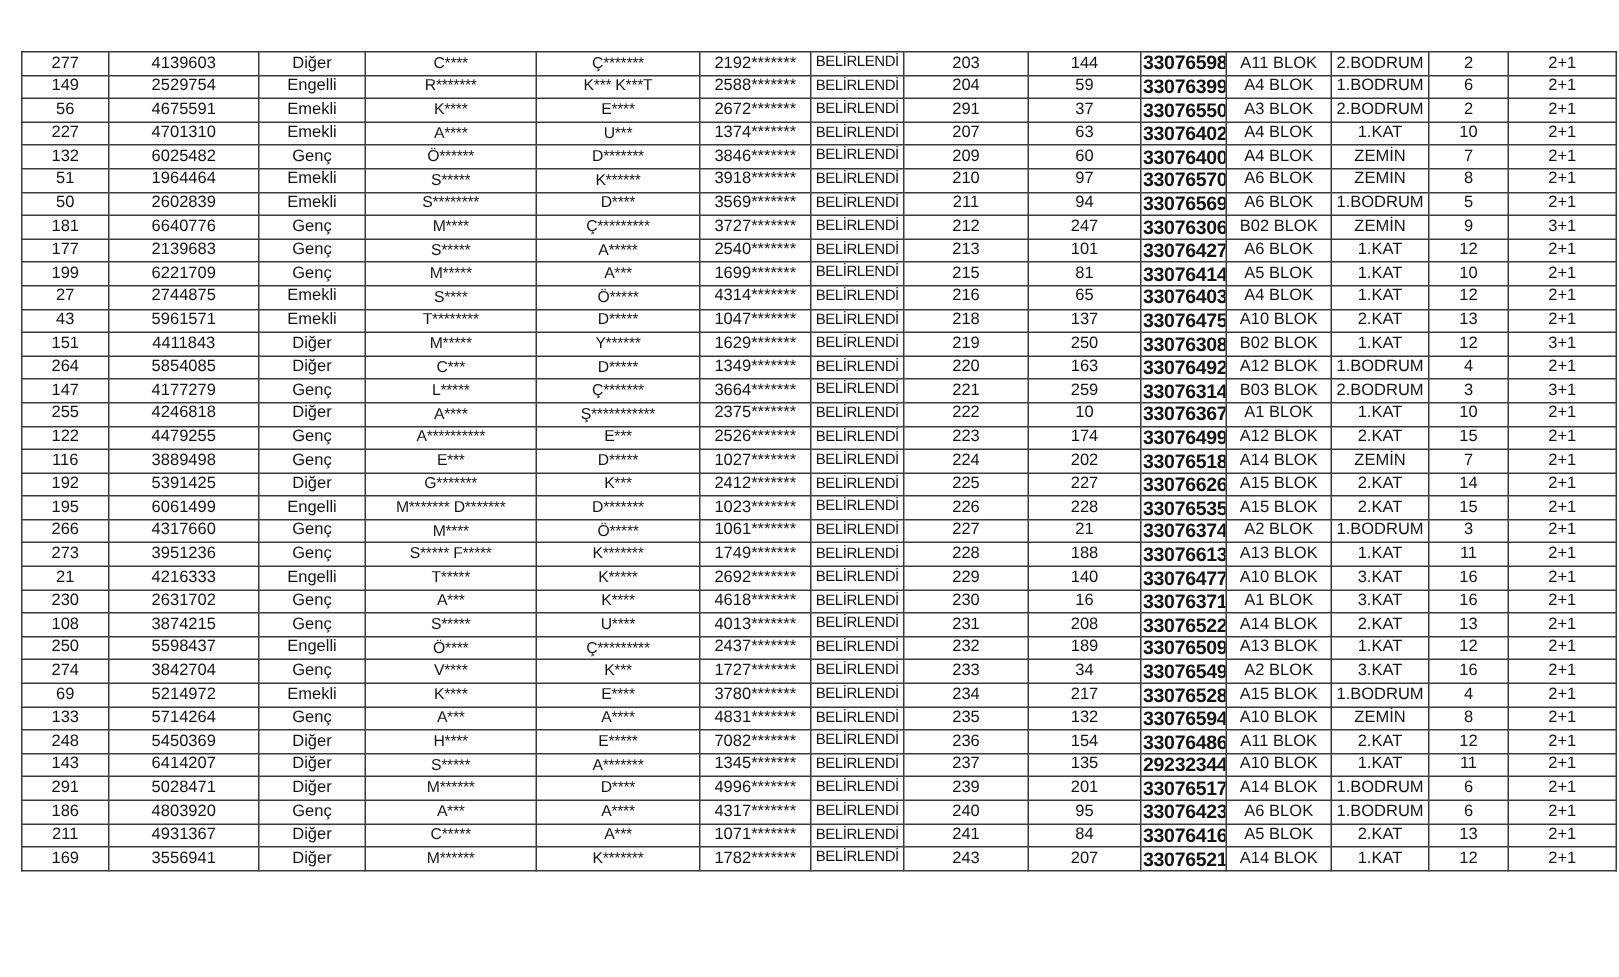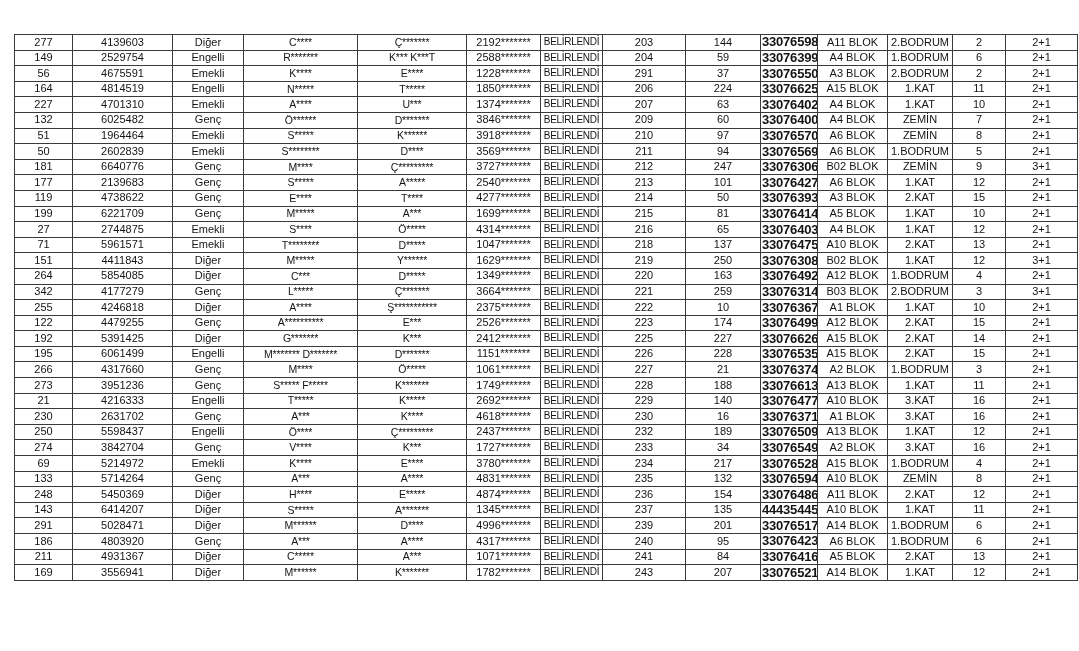--- a/index.html
+++ b/index.html
@@ -109,44 +109,28 @@
           <td>1.BODRUM</td>
           <td>6</td>
           <td>2+1</td>
         </tr>
         <tr>
           <td>56</td>
           <td>4675591</td>
           <td>Emekli</td>
           <td>K****</td>
           <td>E****</td>
-          <td>1228*******</td>
+          <td>2672*******</td>
           <td>BELİRLENDİ</td>
           <td>291</td>
           <td>37</td>
           <td>33076550</td>
           <td>A3 BLOK</td>
           <td>2.BODRUM</td>
           <td>2</td>
-          <td>2+1</td>
-        </tr>
-        <tr>
-          <td>164</td>
-          <td>4814519</td>
-          <td>Engelli</td>
-          <td>N*****</td>
-          <td>T*****</td>
-          <td>1850*******</td>
-          <td>BELİRLENDİ</td>
-          <td>206</td>
-          <td>224</td>
-          <td>33076625</td>
-          <td>A15 BLOK</td>
-          <td>1.KAT</td>
-          <td>11</td>
           <td>2+1</td>
         </tr>
         <tr>
           <td>227</td>
           <td>4701310</td>
           <td>Emekli</td>
           <td>A****</td>
           <td>U***</td>
           <td>1374*******</td>
           <td>BELİRLENDİ</td>
@@ -232,36 +216,20 @@
           <td>BELİRLENDİ</td>
           <td>213</td>
           <td>101</td>
           <td>33076427</td>
           <td>A6 BLOK</td>
           <td>1.KAT</td>
           <td>12</td>
           <td>2+1</td>
         </tr>
         <tr>
-          <td>119</td>
-          <td>4738622</td>
-          <td>Genç</td>
-          <td>E****</td>
-          <td>T****</td>
-          <td>4277*******</td>
-          <td>BELİRLENDİ</td>
-          <td>214</td>
-          <td>50</td>
-          <td>33076393</td>
-          <td>A3 BLOK</td>
-          <td>2.KAT</td>
-          <td>15</td>
-          <td>2+1</td>
-        </tr>
-        <tr>
           <td>199</td>
           <td>6221709</td>
           <td>Genç</td>
           <td>M*****</td>
           <td>A***</td>
           <td>1699*******</td>
           <td>BELİRLENDİ</td>
           <td>215</td>
           <td>81</td>
           <td>33076414</td>
@@ -280,21 +248,21 @@
           <td>BELİRLENDİ</td>
           <td>216</td>
           <td>65</td>
           <td>33076403</td>
           <td>A4 BLOK</td>
           <td>1.KAT</td>
           <td>12</td>
           <td>2+1</td>
         </tr>
         <tr>
-          <td>71</td>
+          <td>43</td>
           <td>5961571</td>
           <td>Emekli</td>
           <td>T********</td>
           <td>D*****</td>
           <td>1047*******</td>
           <td>BELİRLENDİ</td>
           <td>218</td>
           <td>137</td>
           <td>33076475</td>
           <td>A10 BLOK</td>
@@ -328,21 +296,21 @@
           <td>BELİRLENDİ</td>
           <td>220</td>
           <td>163</td>
           <td>33076492</td>
           <td>A12 BLOK</td>
           <td>1.BODRUM</td>
           <td>4</td>
           <td>2+1</td>
         </tr>
         <tr>
-          <td>342</td>
+          <td>147</td>
           <td>4177279</td>
           <td>Genç</td>
           <td>L*****</td>
           <td>Ç*******</td>
           <td>3664*******</td>
           <td>BELİRLENDİ</td>
           <td>221</td>
           <td>259</td>
           <td>33076314</td>
           <td>B03 BLOK</td>
@@ -376,20 +344,36 @@
           <td>BELİRLENDİ</td>
           <td>223</td>
           <td>174</td>
           <td>33076499</td>
           <td>A12 BLOK</td>
           <td>2.KAT</td>
           <td>15</td>
           <td>2+1</td>
         </tr>
         <tr>
+          <td>116</td>
+          <td>3889498</td>
+          <td>Genç</td>
+          <td>E***</td>
+          <td>D*****</td>
+          <td>1027*******</td>
+          <td>BELİRLENDİ</td>
+          <td>224</td>
+          <td>202</td>
+          <td>33076518</td>
+          <td>A14 BLOK</td>
+          <td>ZEMİN</td>
+          <td>7</td>
+          <td>2+1</td>
+        </tr>
+        <tr>
           <td>192</td>
           <td>5391425</td>
           <td>Diğer</td>
           <td>G*******</td>
           <td>K***</td>
           <td>2412*******</td>
           <td>BELİRLENDİ</td>
           <td>225</td>
           <td>227</td>
           <td>33076626</td>
@@ -397,21 +381,21 @@
           <td>2.KAT</td>
           <td>14</td>
           <td>2+1</td>
         </tr>
         <tr>
           <td>195</td>
           <td>6061499</td>
           <td>Engelli</td>
           <td>M******* D*******</td>
           <td>D*******</td>
-          <td>1151*******</td>
+          <td>1023*******</td>
           <td>BELİRLENDİ</td>
           <td>226</td>
           <td>228</td>
           <td>33076535</td>
           <td>A15 BLOK</td>
           <td>2.KAT</td>
           <td>15</td>
           <td>2+1</td>
         </tr>
         <tr>
@@ -472,20 +456,36 @@
           <td>BELİRLENDİ</td>
           <td>230</td>
           <td>16</td>
           <td>33076371</td>
           <td>A1 BLOK</td>
           <td>3.KAT</td>
           <td>16</td>
           <td>2+1</td>
         </tr>
         <tr>
+          <td>108</td>
+          <td>3874215</td>
+          <td>Genç</td>
+          <td>S*****</td>
+          <td>U****</td>
+          <td>4013*******</td>
+          <td>BELİRLENDİ</td>
+          <td>231</td>
+          <td>208</td>
+          <td>33076522</td>
+          <td>A14 BLOK</td>
+          <td>2.KAT</td>
+          <td>13</td>
+          <td>2+1</td>
+        </tr>
+        <tr>
           <td>250</td>
           <td>5598437</td>
           <td>Engelli</td>
           <td>Ö****</td>
           <td>Ç*********</td>
           <td>2437*******</td>
           <td>BELİRLENDİ</td>
           <td>232</td>
           <td>189</td>
           <td>33076509</td>
@@ -541,41 +541,41 @@
           <td>ZEMİN</td>
           <td>8</td>
           <td>2+1</td>
         </tr>
         <tr>
           <td>248</td>
           <td>5450369</td>
           <td>Diğer</td>
           <td>H****</td>
           <td>E*****</td>
-          <td>4874*******</td>
+          <td>7082*******</td>
           <td>BELİRLENDİ</td>
           <td>236</td>
           <td>154</td>
           <td>33076486</td>
           <td>A11 BLOK</td>
           <td>2.KAT</td>
           <td>12</td>
           <td>2+1</td>
         </tr>
         <tr>
           <td>143</td>
           <td>6414207</td>
           <td>Diğer</td>
           <td>S*****</td>
           <td>A*******</td>
           <td>1345*******</td>
           <td>BELİRLENDİ</td>
           <td>237</td>
           <td>135</td>
-          <td>44435445</td>
+          <td>29232344</td>
           <td>A10 BLOK</td>
           <td>1.KAT</td>
           <td>11</td>
           <td>2+1</td>
         </tr>
         <tr>
           <td>291</td>
           <td>5028471</td>
           <td>Diğer</td>
           <td>M******</td>

